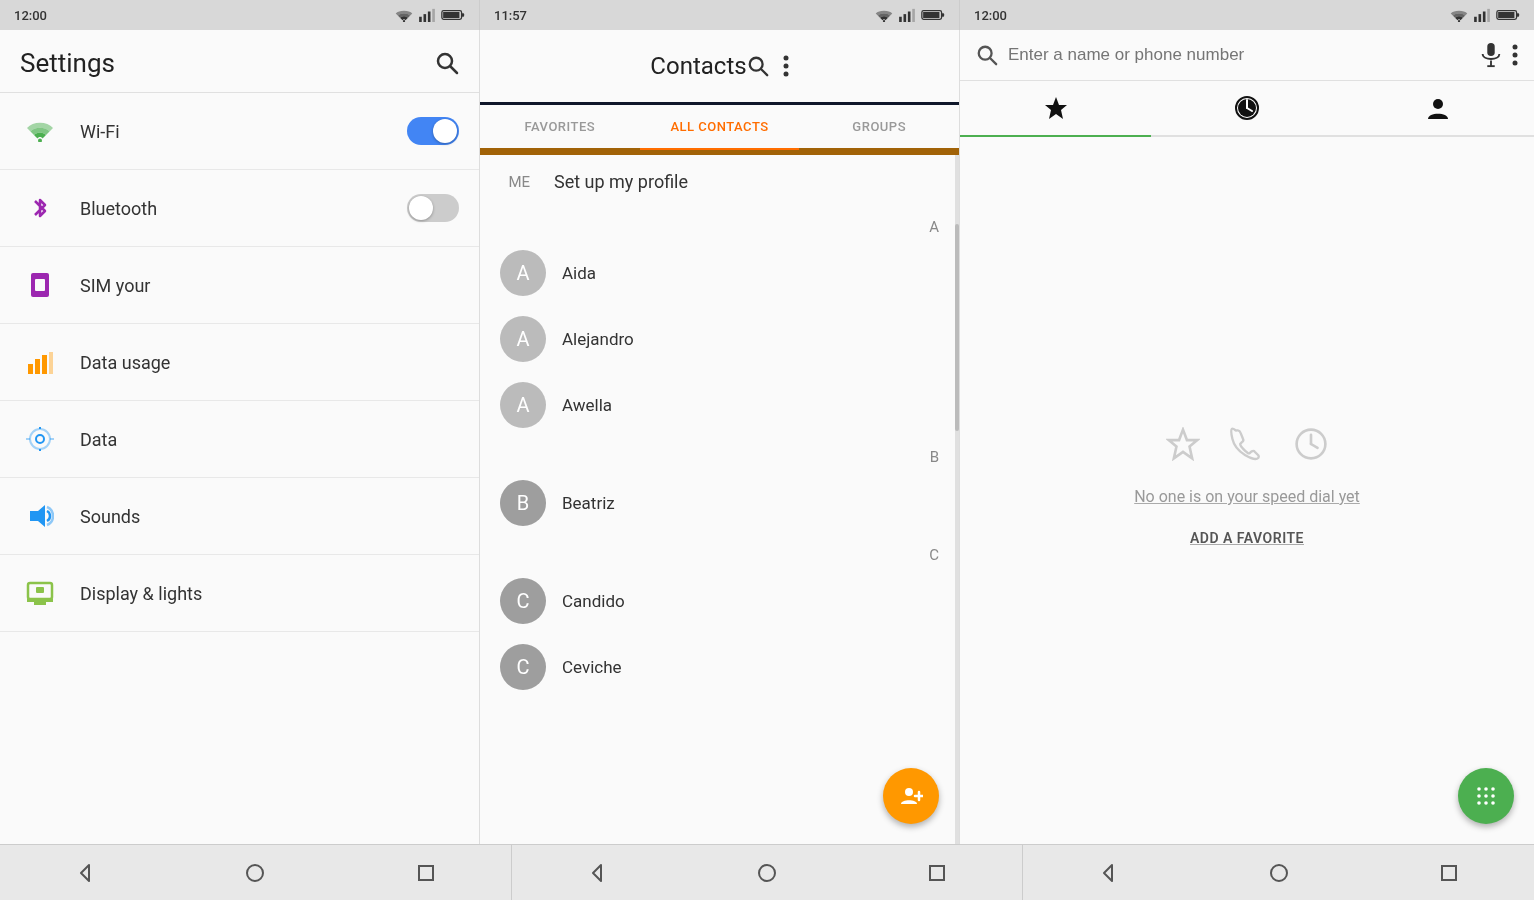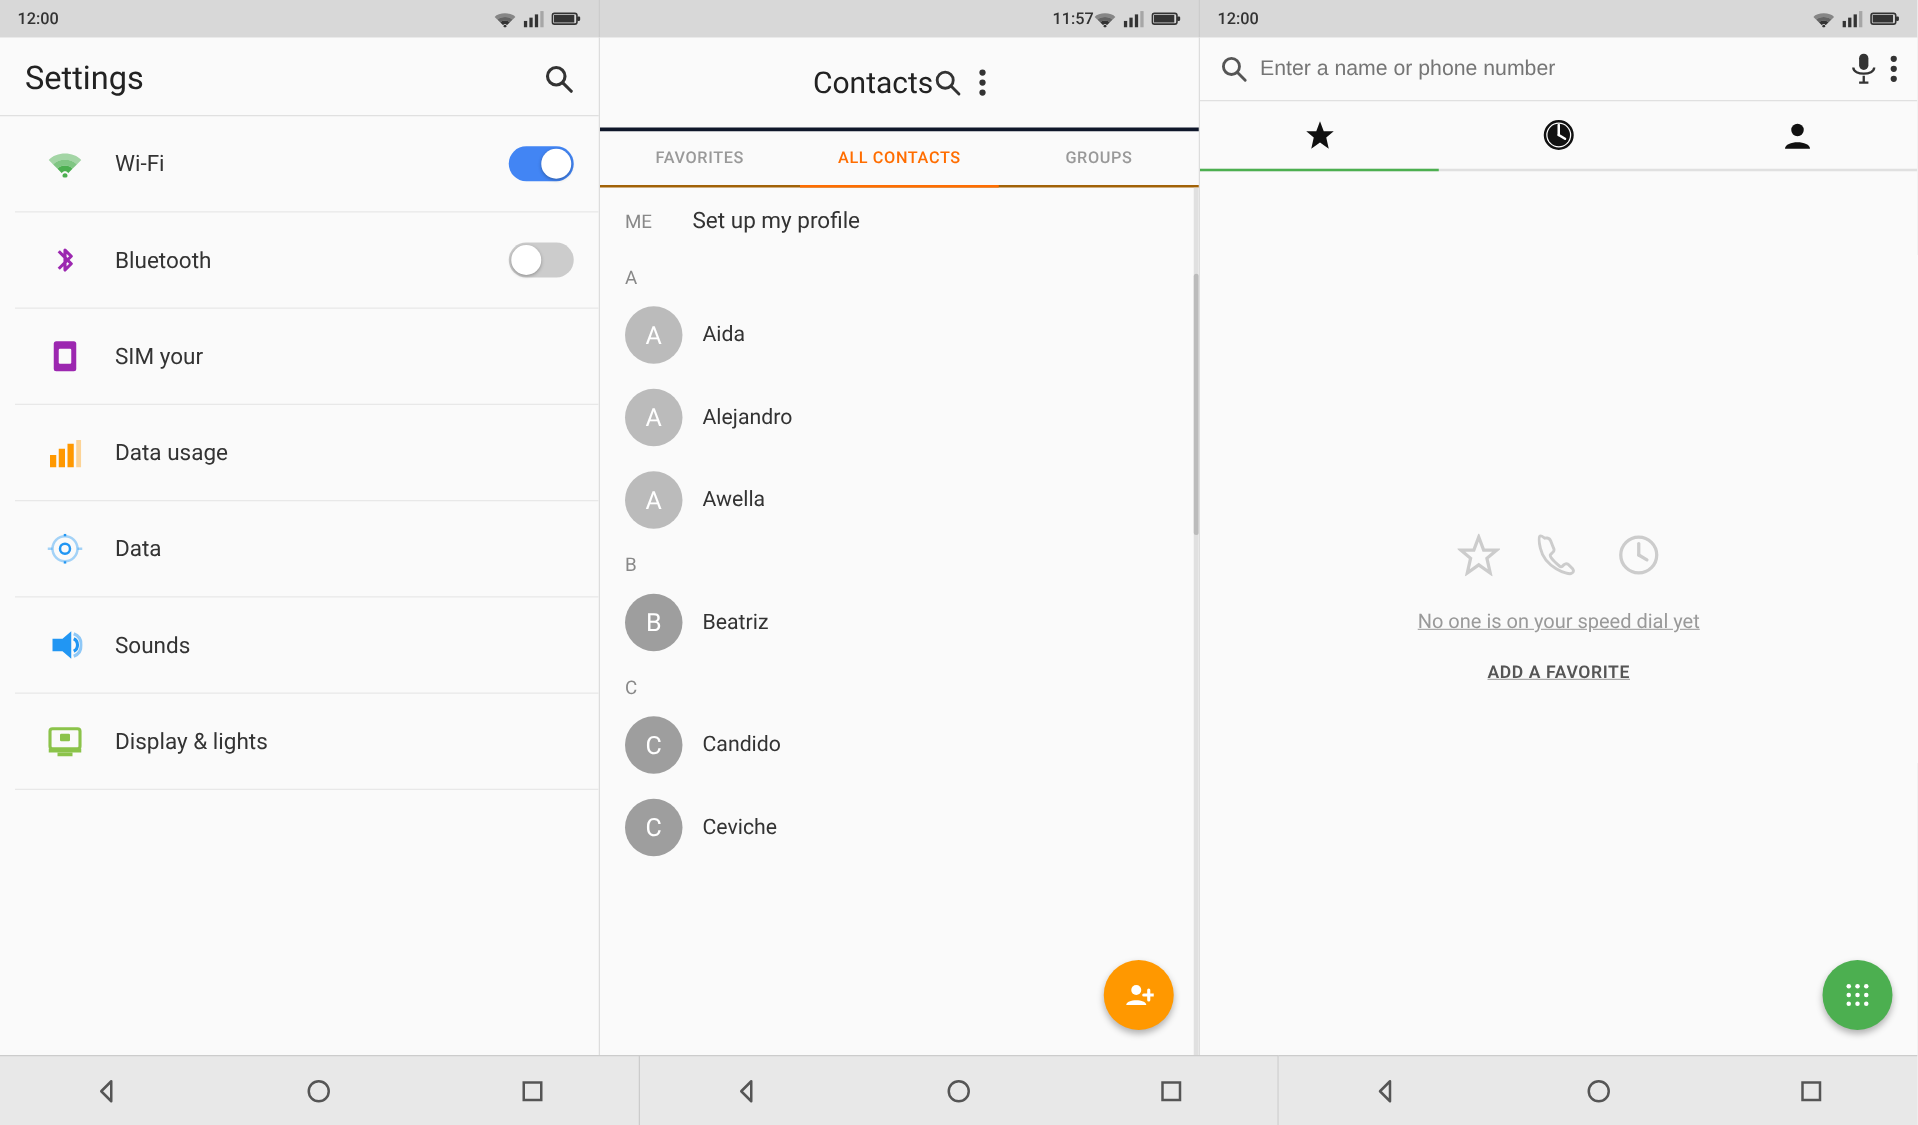--- a/index.html
+++ b/index.html
@@ -40,21 +40,20 @@
 
     .panel-settings-title {
       font-size: 26px;
       font-weight: 400;
       color: #222;
     }
 
     .settings-list {
       flex: 1;
       overflow-y: auto;
-      padding-left: 12px;
     }
 
     .settings-item {
       display: flex;
       align-items: center;
       padding: 18px 20px;
       border-bottom: 1px solid #e8e8e8;
       cursor: pointer;
     }
 
@@ -127,21 +126,21 @@
     }
 
     .contacts-header-icons {
       display: flex;
       gap: 14px;
       align-items: center;
     }
 
     .contacts-tabs {
       display: flex;
-      border-bottom: 2px solid #a16207;
+      border-bottom: 7px solid #a16207;
       position: relative;
     }
 
     .contacts-tab {
       flex: 1;
       text-align: center;
       padding: 14px 0;
       font-size: 13px;
       font-weight: 500;
       color: #999;
@@ -365,21 +364,21 @@
       font-size: 13px;
       font-weight: 500;
       color: #333;
     }
 
     .status-bar-panel:not(:last-child) {
       border-right: 1px solid #ccc;
     }
 
     .status-bar-panel.p1 { width: 480px; flex-shrink: 0; }
-    .status-bar-panel.p2 { width: 480px; flex-shrink: 0; justify-content: flex-end; }
+    .status-bar-panel.p2 { width: 480px; flex-shrink: 0; }
     .status-bar-panel.p3 { flex: 1; }
 
     .status-icons {
       display: flex;
       gap: 5px;
       align-items: center;
     }
 
     
     svg { display: block; }
@@ -599,21 +598,21 @@
       </div>
     </div>
 
     <div class="contacts-tabs">
       <div class="contacts-tab">FAVORITES</div>
       <div class="contacts-tab active">ALL CONTACTS</div>
       <div class="contacts-tab">GROUPS</div>
       <div class="contacts-tab-indicator" style="left:33.33%;width:33.33%;"></div>
     </div>
 
-    <div class="contacts-list-wrapper" style="position:relative;">
+    <div class="contacts-list-wrapper" style="position:relative;text-align:right;">
 
       <div class="me-row">
         <span class="me-label">ME</span>
         <span class="me-setup">Set up my profile</span>
       </div>
 
       <div class="section-letter">A</div>
       <div class="contact-item">
         <div class="contact-avatar">A</div>
         <span class="contact-name">Aida</span>

